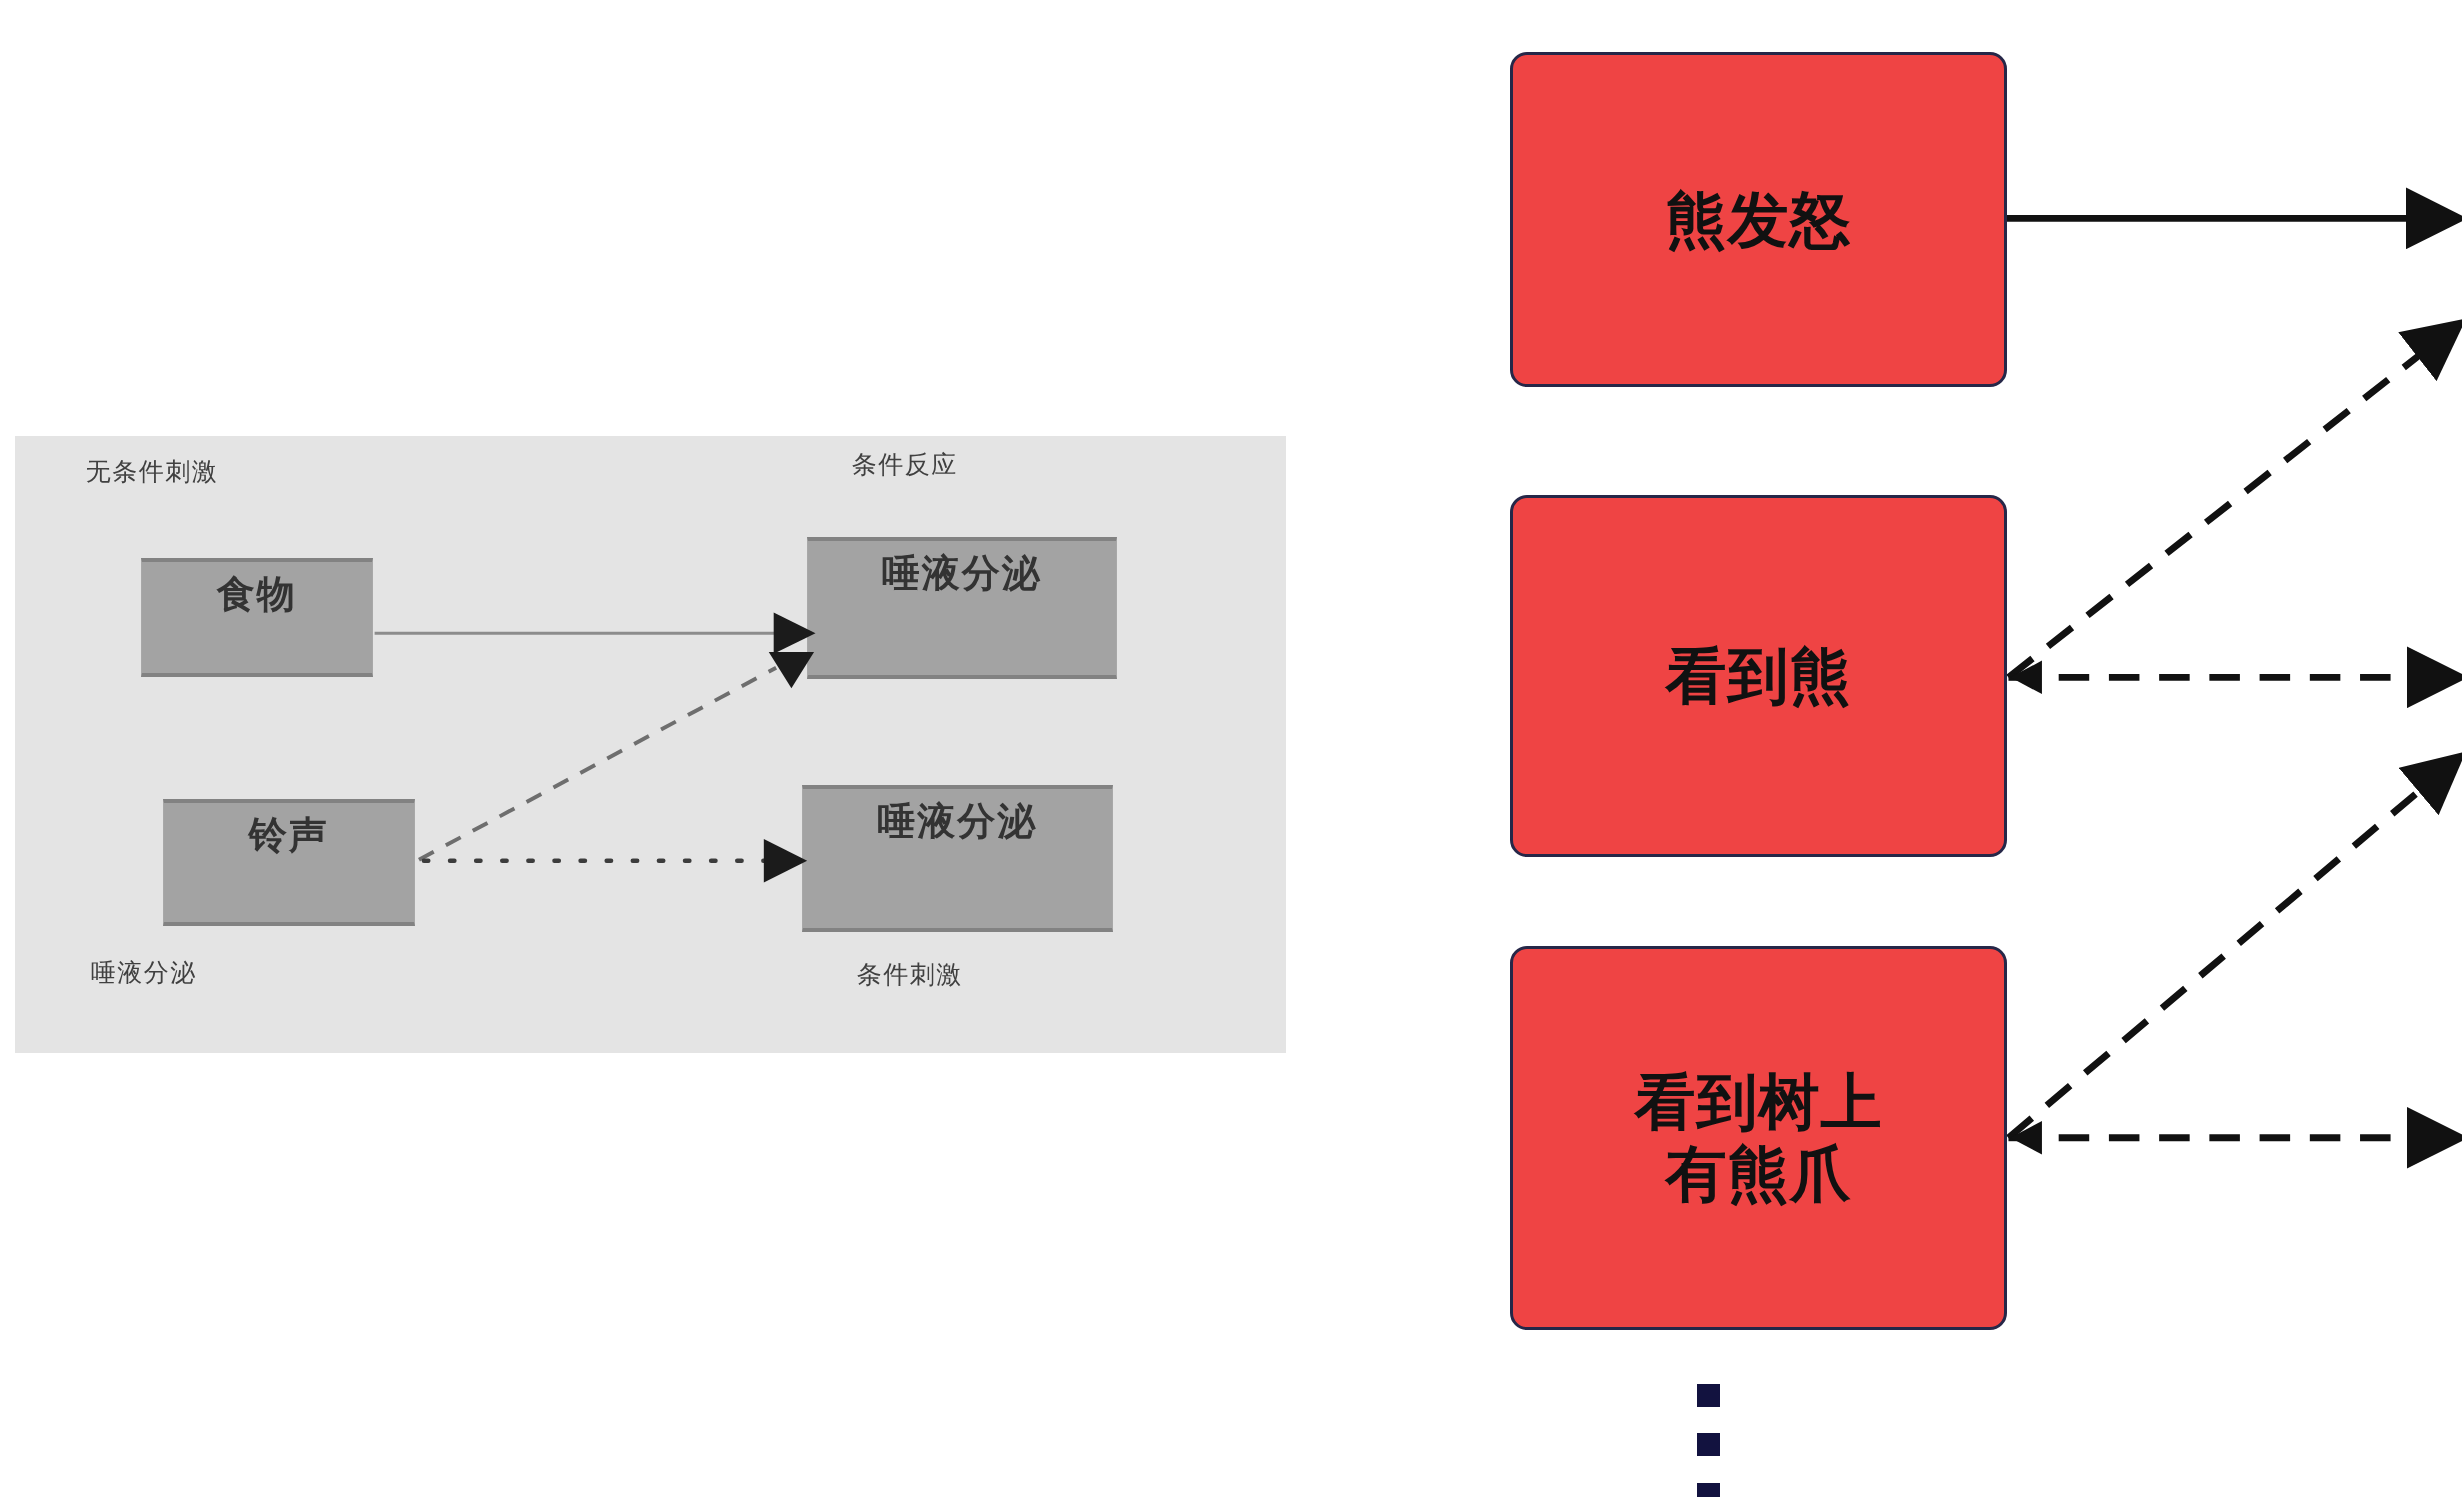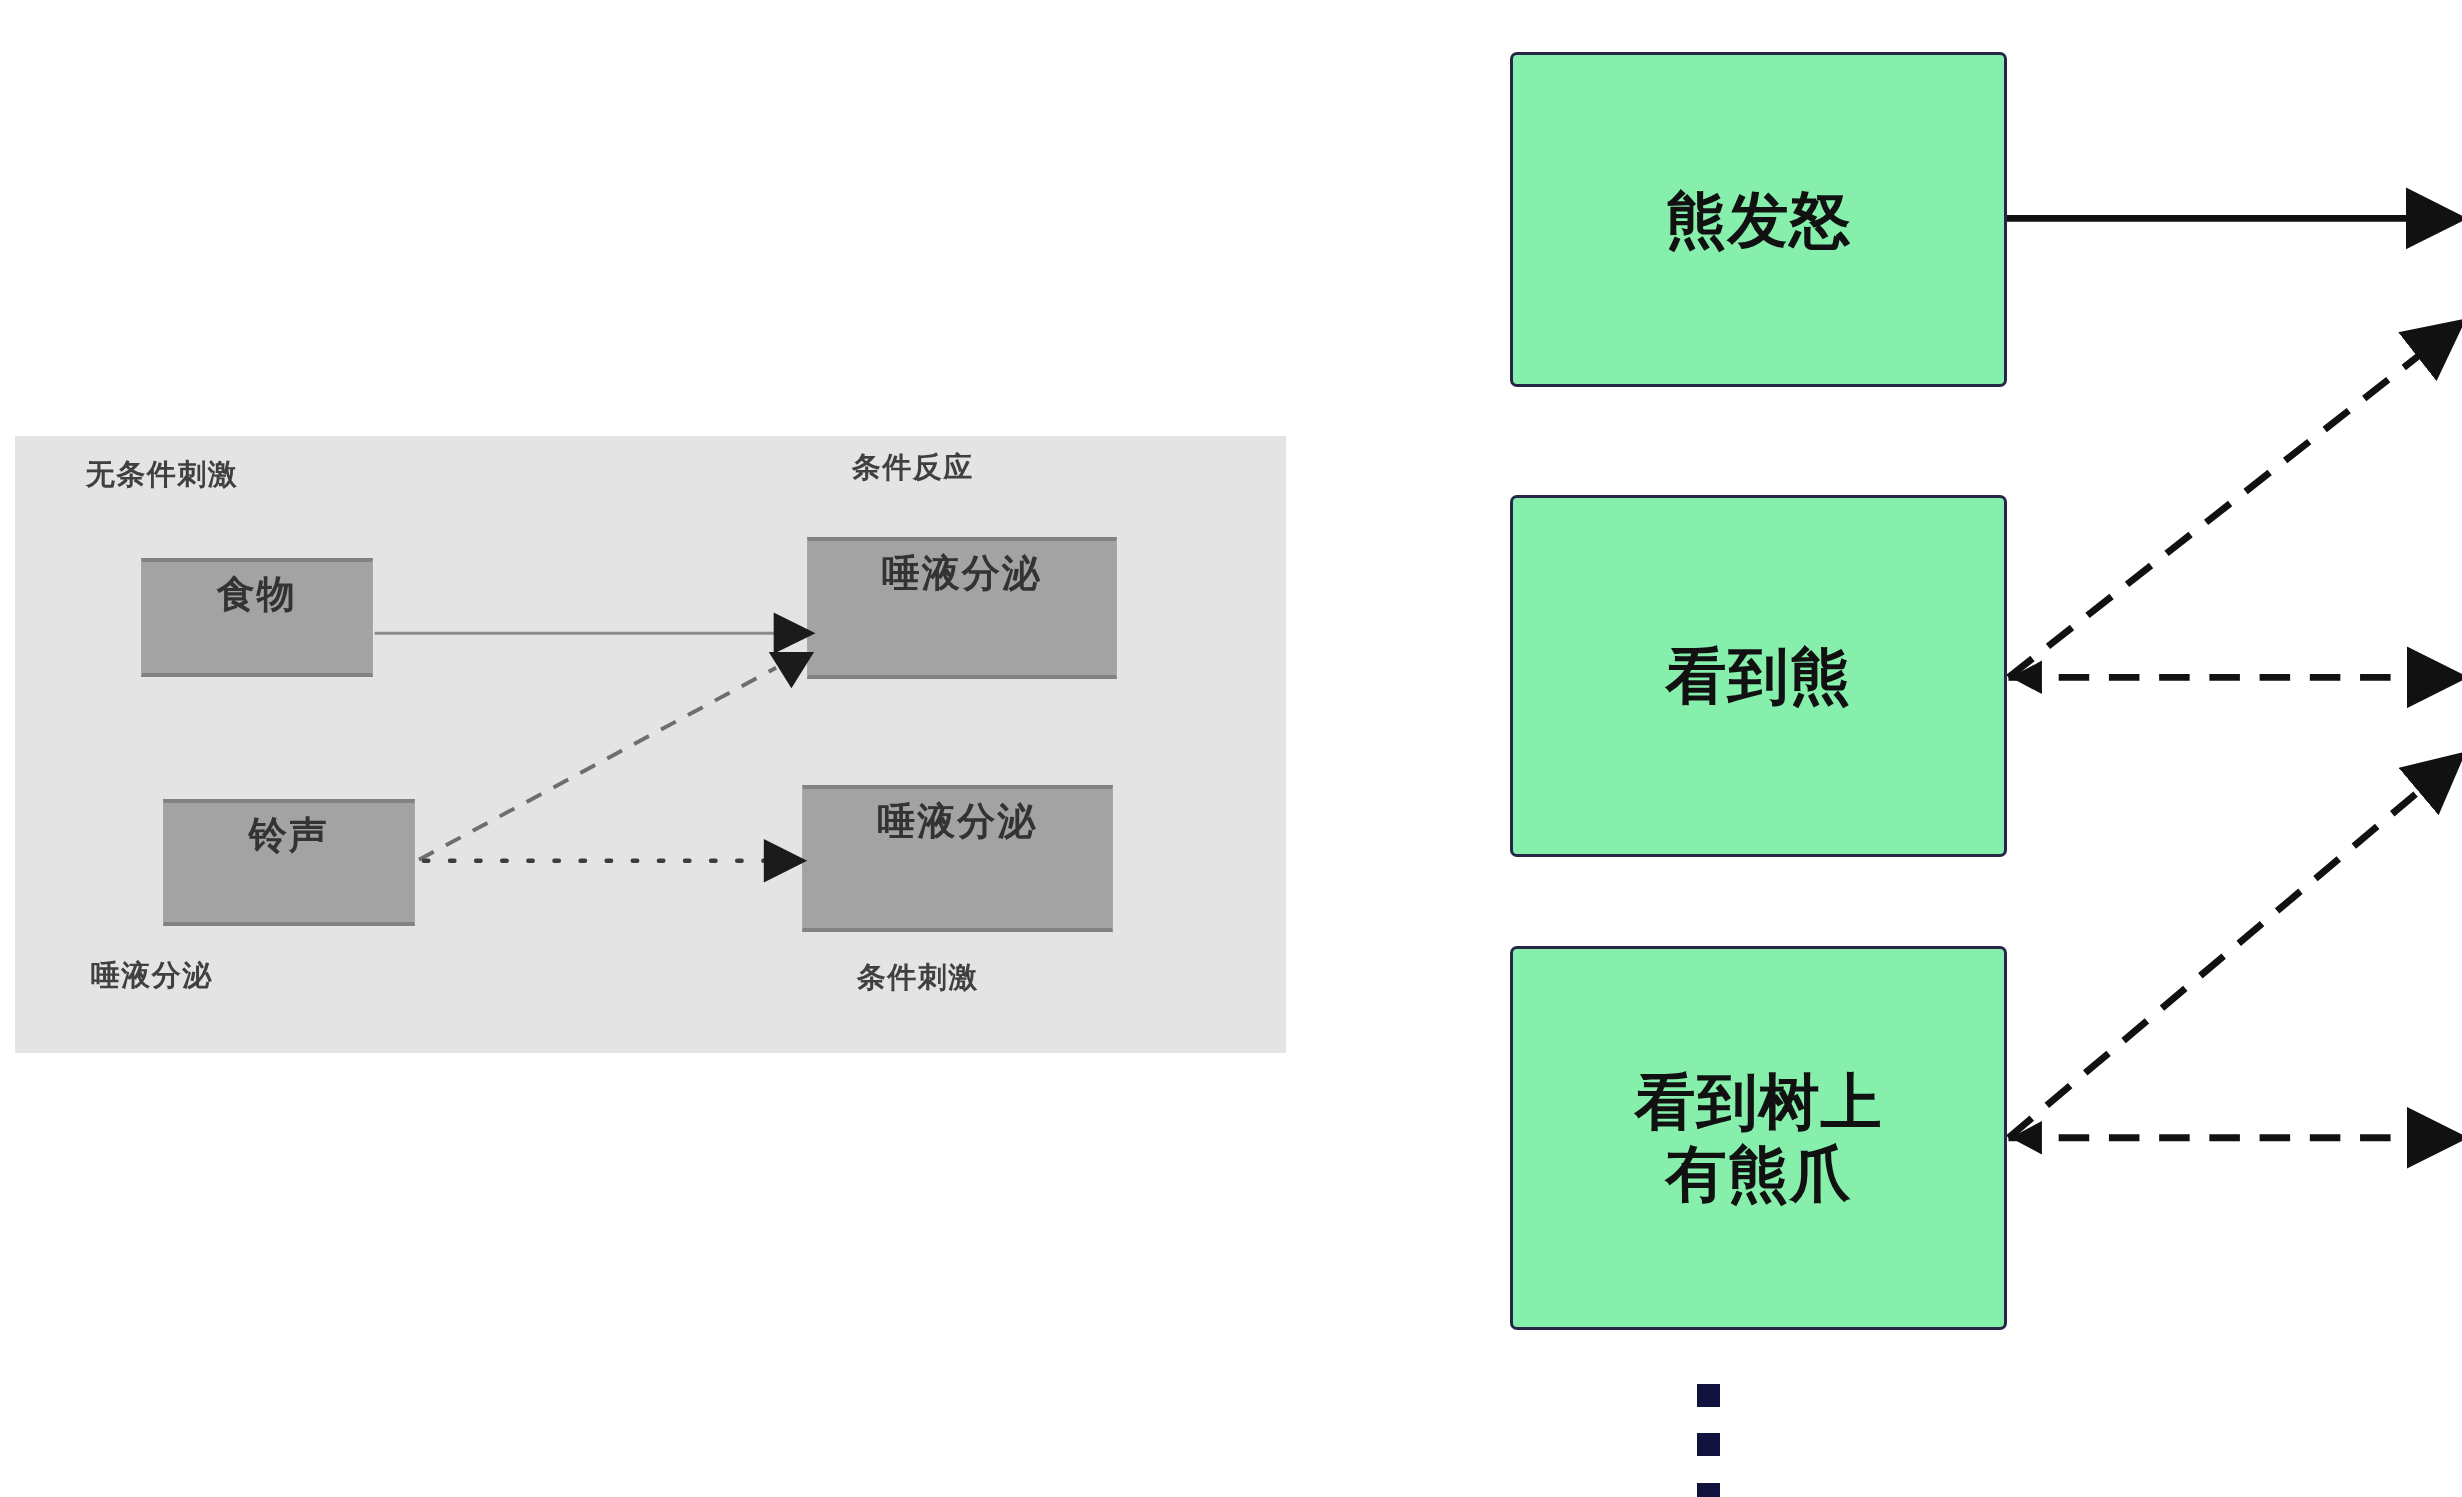--- a/index.html
+++ b/index.html
@@ -27,22 +27,22 @@
   #cc-panel {
     position: absolute;
     left: 14.8px;
     top: 436px;
     width: 1271px;
     height: 617px;
     background: #e4e4e4;
   }
   .cc-label {
     position: absolute;
-    font-size: 29px;
-    font-weight: 700;
+    font-size: 25px;
+    font-weight: 400;
     color: #404040;
     letter-spacing: 1.5px;
     white-space: nowrap;
     font-family: "DejaVu Sans", "Liberation Sans", sans-serif;
   }
   #cc-label-us   { left: 71px;  top:  18.7px; }
   #cc-label-ur   { left: 837px; top:  12.3px; }
   #cc-label-cs   { left: 76px;  top: 520px; }
   #cc-label-cr   { left: 842px; top: 522px; }
 
@@ -78,22 +78,22 @@
   #rl-panel {
     position: absolute;
     left: 1453px;
     top: 0px;
     width: 1853px;
     height: 1498px;
   }
   .rl-box {
     position: absolute;
     box-sizing: border-box;
-    background: #86efac;
-    border-radius: 7px;
+    background: #ef4444;
+    border-radius: 17px;
     display: flex;
     align-items: center;
     justify-content: center;
     text-align: center;
   }
   .rl-box.src { border: 3.4px solid #262748; }
 
   .rl-box .cjk {
     font-size: 61px;
     font-weight: 700;

